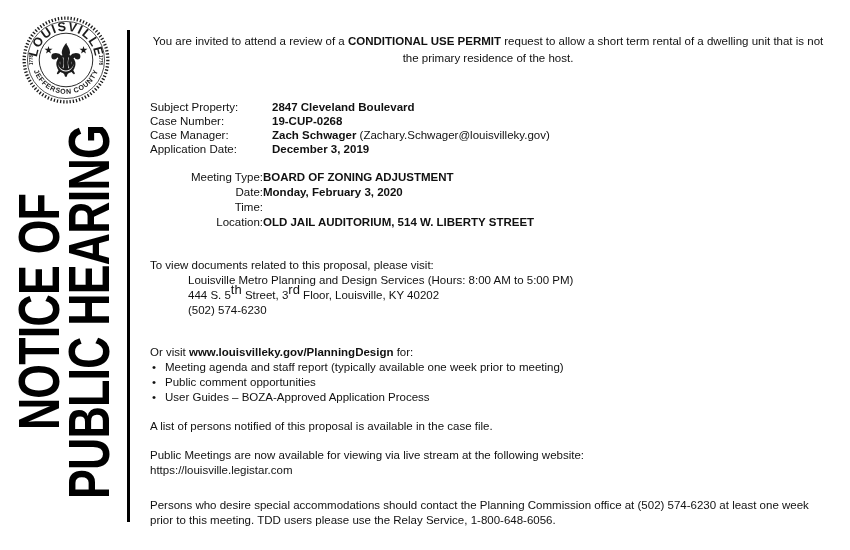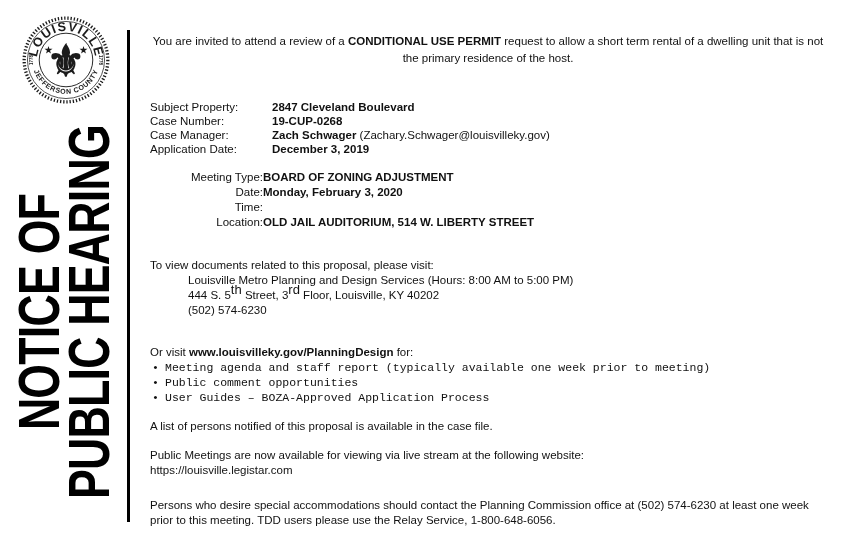--- a/index.html
+++ b/index.html
@@ -42,21 +42,21 @@
   .meeting { margin-top: 14px; }
   .meeting .row { line-height: 15px; }
   .meeting .label { width: 113px; flex: 0 0 113px; text-align: right; }
   .row .val { flex: 1; }
 
   .docs { margin-top: 28px; line-height: 15px; }
   .docs .ind { padding-left: 38px; }
   .sup { font-size: 13px; vertical-align: super; line-height: 0; }
 
   .website { margin-top: 27px; line-height: 15px; }
-  .website ul { margin: 0; padding: 0; list-style: none; font-family: Liberation Mono, monospace; }
+  .website ul { margin: 0; padding: 0; list-style: none; }
   .website li { position: relative; padding-left: 15px; line-height: 15px; }
   .website li::before { content: "\2022"; position: absolute; left: 2px; top: 0; }
 
   .note { margin-top: 14px; line-height: 15px; }
   .stream { margin-top: 14px; line-height: 15px; }
   .accomm { margin-top: 20px; line-height: 15px; }
 </style>
 </head>
 <body>
 

